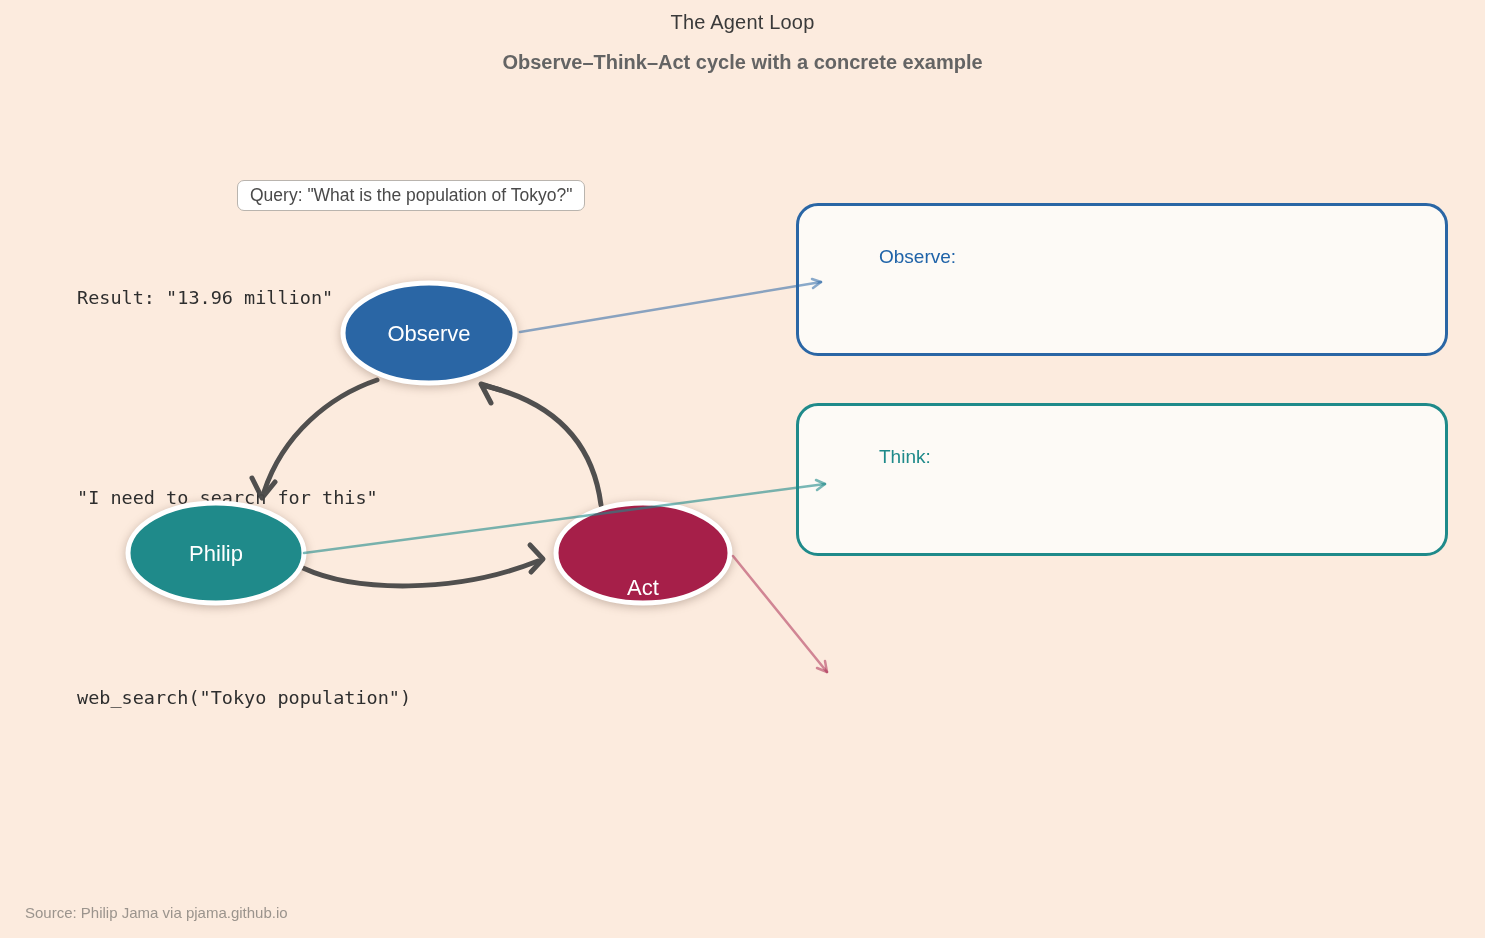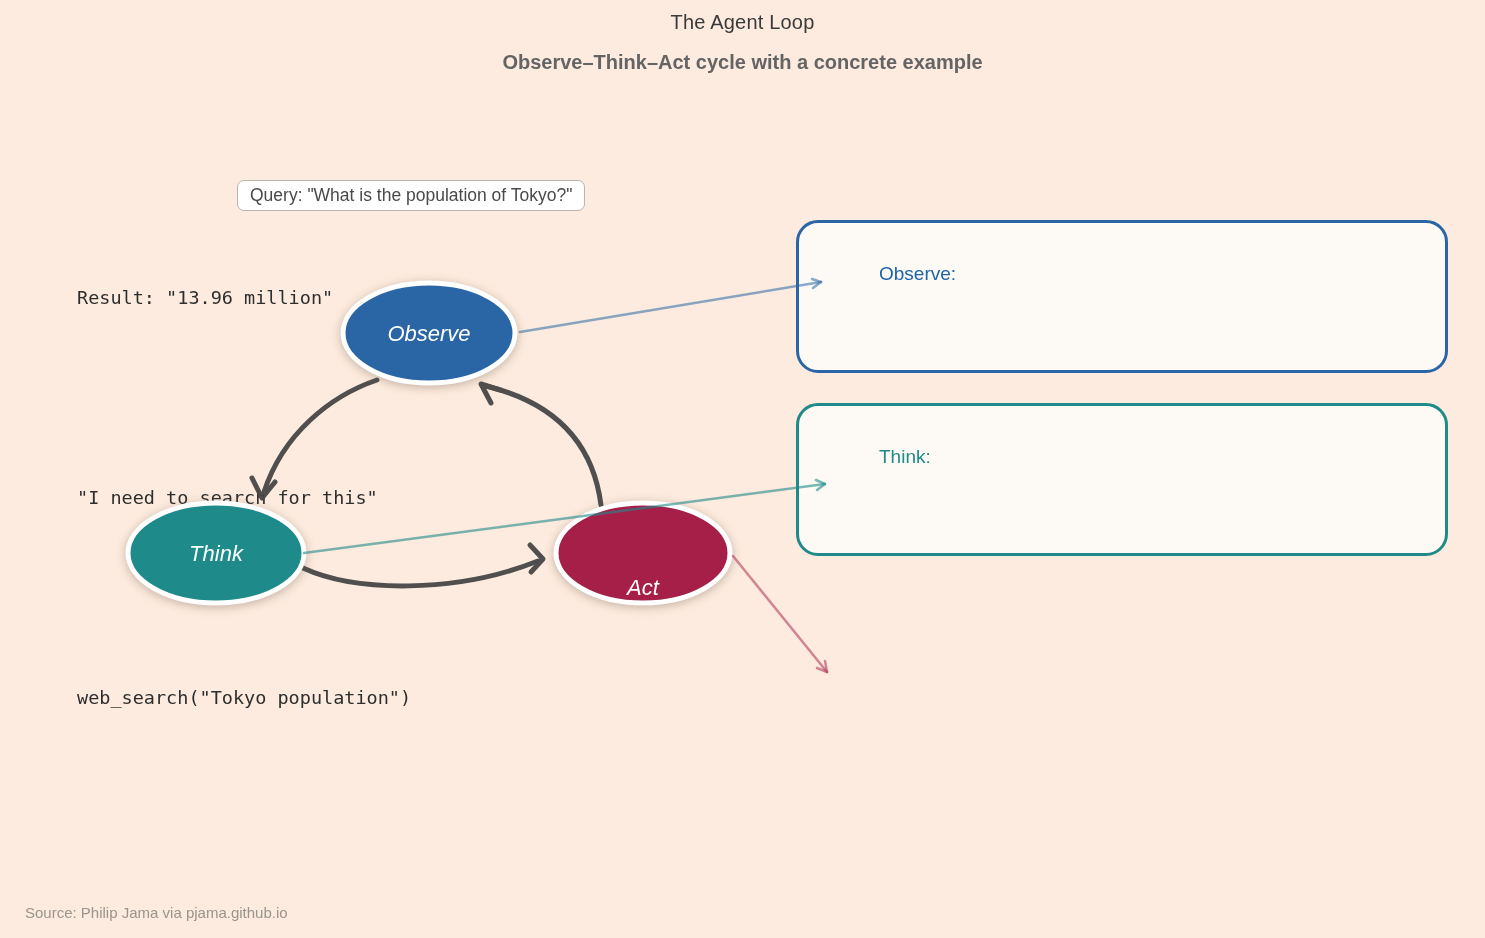--- a/index.html
+++ b/index.html
@@ -30,21 +30,21 @@
     display:flex;align-items:center;padding:0 12px;
     font-size:17.5px;color:#4a4a4a;box-sizing:border-box;
   }
 
   
   .panel{
     position:absolute;left:796px;width:652px;height:153px;
     background:#fdfaf6;border-radius:22px;box-sizing:border-box;
     border:3.5px solid #000;
   }
-  .panel-observe{top:220px;border-color:#2a66a5;text-align:center;}
+  .panel-observe{top:203px;border-color:#2a66a5;text-align:center;}
   .panel-think{top:403px;border-color:#1f8a8a;}
   .panel-act{top:603px;border-color:#a61f49;}
   .panel-label{
     position:absolute;left:80px;top:40px;
     font-size:19px;font-weight:500;
   }
   .panel-observe .panel-label{color:#1f63a8;}
   .panel-think .panel-label{color:#1f8a8a;}
   .panel-act .panel-label{color:#a61f49;}
   .panel-body{
@@ -55,21 +55,21 @@
   .panel-body.body-think{top:487px;}
   .panel-body.body-act{top:687px;}
 
   
   svg.diagram{position:absolute;inset:0;pointer-events:none;}
   .node-shadow{filter:drop-shadow(0 2px 5px rgba(110,85,70,.38));}
 
   
   .node-label{
     position:absolute;transform:translate(-50%,-50%);
-    color:#ffffff;font-size:22px;white-space:nowrap;z-index:5;font-style:italic;
+    color:#ffffff;font-size:22px;white-space:nowrap;z-index:5;
   }
   .label-observe{left:429px;top:334px;}
   .label-think{left:216px;top:554px;}
   .label-act{left:643px;top:556px;margin-top:32px;}
 
   
   .source{
     position:absolute;left:25px;top:904px;
     font-size:15px;color:#9b948d;text-align:center;
   }
@@ -123,17 +123,17 @@
         <path d="M 817 490 L 825 484 L 816 480"></path>
       </g>
       <g stroke="#a61f49" stroke-width="2.5" stroke-opacity="0.5">
         <path d="M 733 556 L 827 672"></path>
         <path d="M 825 661 L 827 672 L 817 668"></path>
       </g>
     </g>
   </svg>
 
   <div class="node-label label-observe">Observe</div>
-  <div class="node-label label-think">Think</div>
+  <div class="node-label label-think">Philip</div>
   <div class="node-label label-act">Act</div>
 
   <div class="source">Source: Philip Jama via pjama.github.io</div>
 </div>
 
 </body></html>

